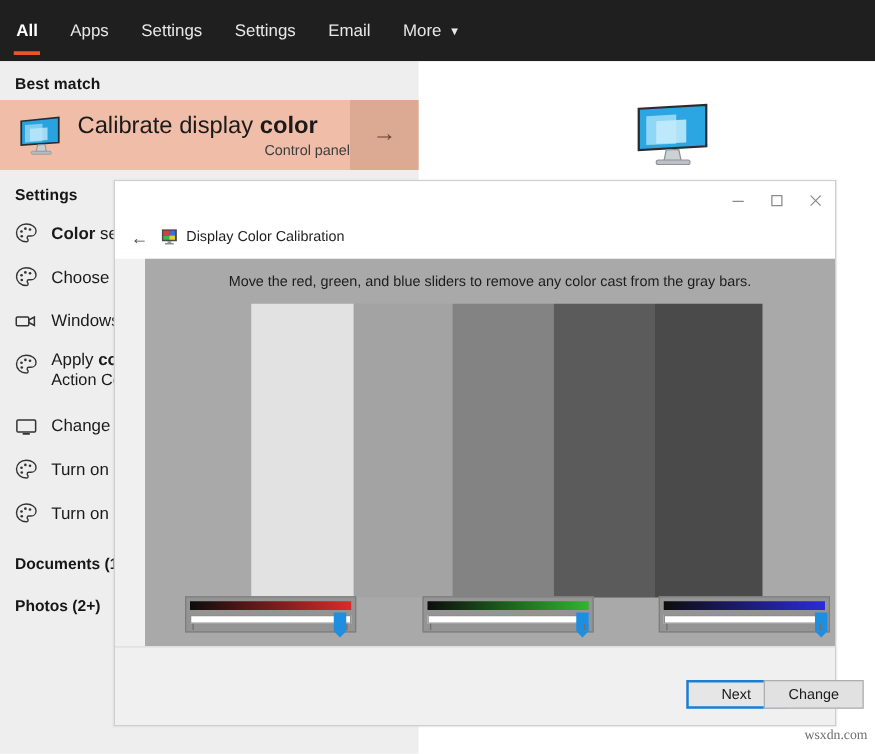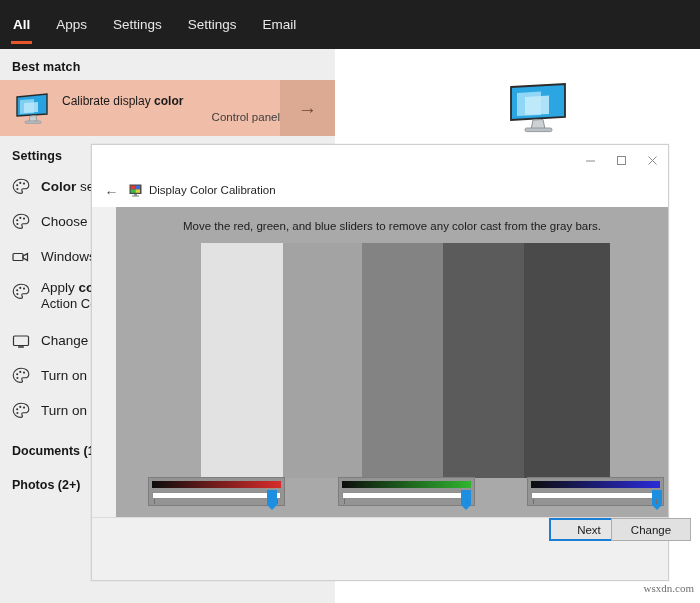--- a/index.html
+++ b/index.html
@@ -39,21 +39,21 @@
     padding:11px 0 6px 12px;letter-spacing:0.1px;
   }
 
   .bestmatch-row{
     position:relative;margin:0;height:56px;background:#efbda8;display:flex;align-items:center;
   }
   .bestmatch-icon{
     width:40px;height:40px;margin-left:12px;margin-right:10px;position:relative;flex:none;
   }
   .bm-text{display:flex;flex-direction:column;justify-content:center;flex:1;min-width:0;}
-  .bm-title{font-size:12px;color:#1a1a1a;white-space:nowrap;}
+  .bm-title{font-size:19px;color:#1a1a1a;white-space:nowrap;}
   .bm-title b{font-weight:bold;}
   .bm-sub{font-size:11.5px;color:#3d3d3d;margin-top:3px;text-align:right;}
   .bm-arrow{
     width:55px;height:56px;background:#dca992;display:flex;align-items:center;justify-content:center;
     color:#6c4330;font-size:19px;flex:none;
   }
 
   .list-item{
     display:flex;align-items:center;height:35px;padding-left:10px;color:#1a1a1a;font-size:13.5px;
     white-space:nowrap;overflow:hidden;
@@ -125,21 +125,21 @@
   .sl-thumb:after{
     content:"";position:absolute;left:0;top:15px;border-left:5px solid transparent;
     border-right:5px solid transparent;border-top:5px solid #1e8fe0;
   }
   .sl-tick{position:absolute;width:1px;height:5px;background:#6f6f6f;bottom:1px;}
 
   .dlg-footer{
     height:42px;background:#f0f0f0;position:relative;border-top:1px solid #dcdcdc;
   }
   .btn{
-    position:absolute;top:0;height:23px;width:80px;
+    position:absolute;top:26px;height:23px;width:80px;
     background:#e1e1e1;border:1px solid #adadad;box-sizing:border-box;
     font-size:11.5px;color:#1a1a1a;display:flex;align-items:center;justify-content:center;
     font-family:"Liberation Sans",sans-serif;
   }
   .btn.primary{border:2px solid #1a7fd4;background:#e6e6e6;}
 
   .watermark{
     position:absolute;right:6px;bottom:9px;font-size:11px;color:#6f6f6f;
     font-family:Liberation Serif, serif;
   }
@@ -158,20 +158,24 @@
       <span>Apps</span>
     </div>
     <div class="tab">
       <span>Settings</span>
     </div>
     <div class="tab">
       <span>Settings</span>
     </div>
     <div class="tab">
       <span>Email</span>
+    </div>
+    <div class="tab">
+      <span>More</span>
+      <span class="caret">▼</span>
     </div>
   </div>
 
   <div class="results-col">
 
     <div class="section-head">Best match</div>
 
     <div class="bestmatch-row">
       <div class="bestmatch-icon">
         <svg width="40" height="40" viewBox="0 0 40 40">

